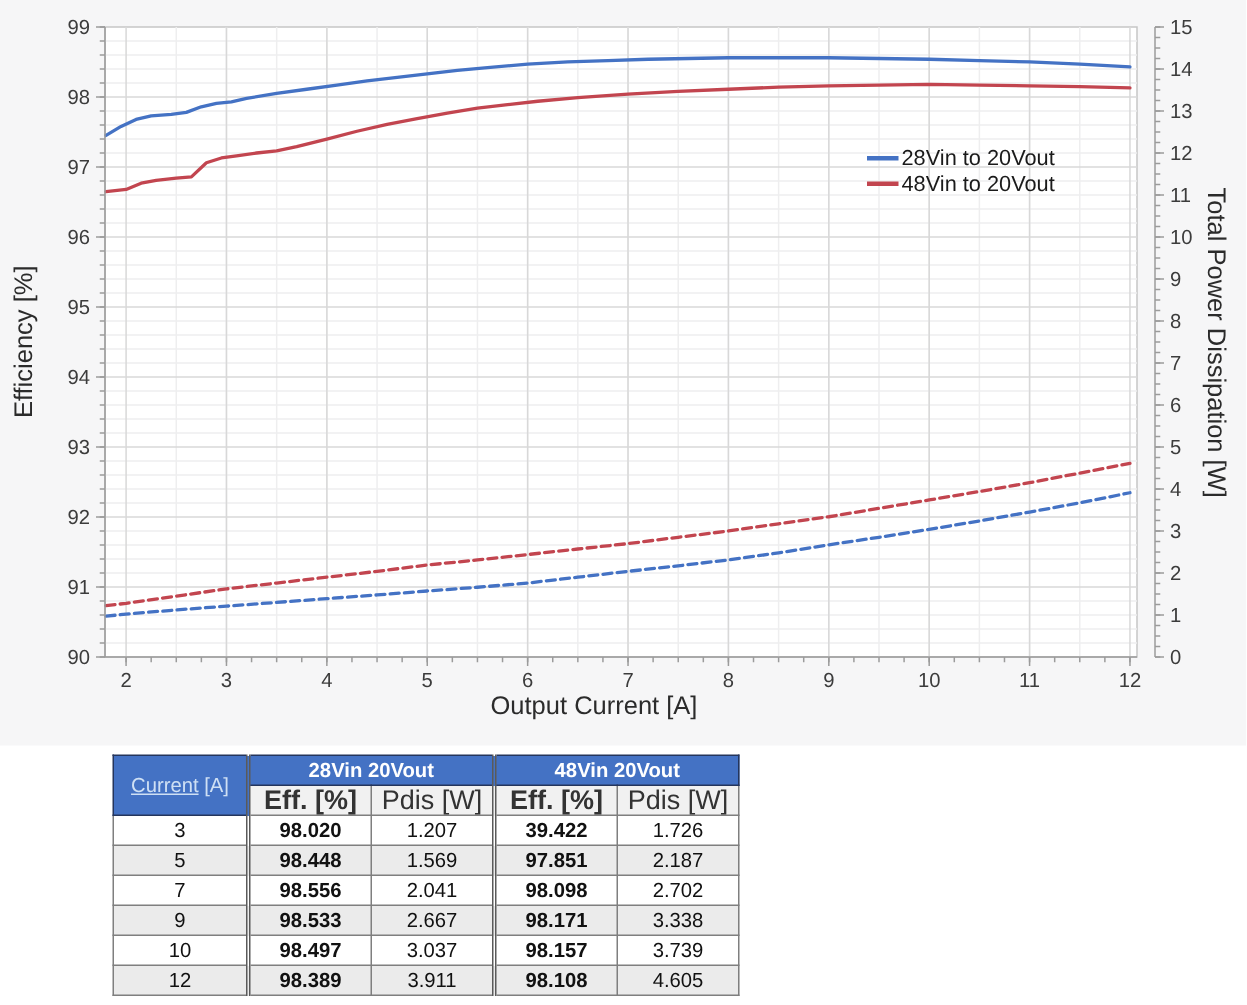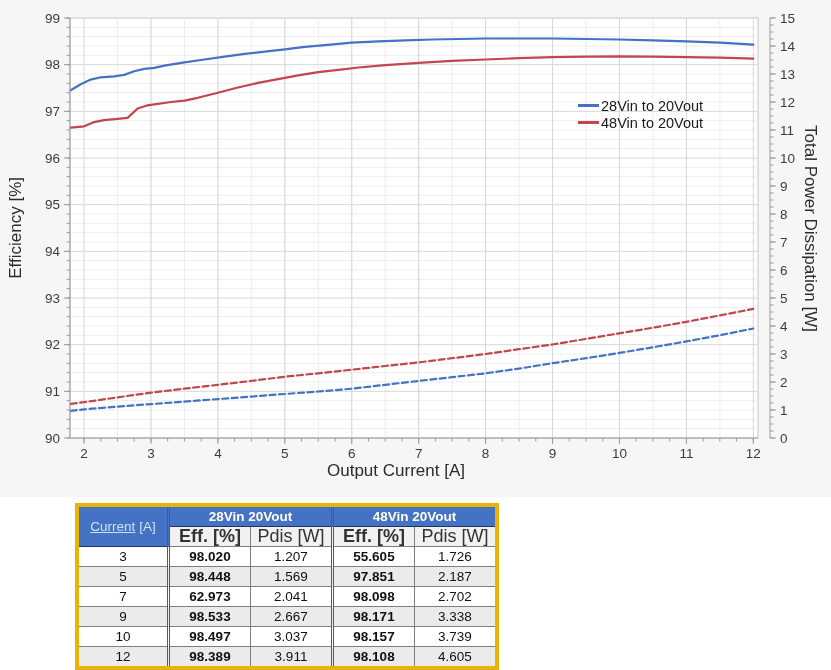--- a/index.html
+++ b/index.html
@@ -12,21 +12,21 @@
   #y-left-title span{writing-mode:vertical-rl;transform:rotate(180deg);white-space:nowrap;}
   #y-right-title{left:792px;top:18px;width:36px;height:420px;display:flex;align-items:center;justify-content:center;}
   #y-right-title span{writing-mode:vertical-rl;white-space:nowrap;}
   #x-title{left:52px;top:461px;width:688px;text-align:center;}
   #legend{position:absolute;left:578px;top:97px;}
   .legend-row{display:flex;align-items:center;height:17px;}
   .legend-swatch{width:21px;height:0;border-top-width:3px;border-top-style:solid;margin-right:2px;}
   .legend-label{font-size:14.5px;color:#1a1a1a;white-space:nowrap;}
 
   #data-table{position:absolute;left:75px;top:503px;border-collapse:collapse;
-              font-size:13.5px;color:#111;background:#ffffff;border:4px solid #eab308;}
+              font-size:13.5px;color:#111;background:#ffffff;border:1px solid #eab308;}
   #data-table th,#data-table td{padding:0 4px;text-align:center;height:19px;line-height:19px;font-weight:normal;}
   #data-table th.hdr{background:#4472c4;color:#ffffff;border:1.5px solid #24355c;font-size:13.5px;}
   #data-table th.current-hdr{color:#cfe0f4;width:80px;}
   .cur-word{text-decoration:underline;}
   #data-table th.sub{background:#f1f1f1;color:#333;border:1px solid #7f7f7f;border-top:1.5px solid #24355c;font-size:18px;width:72px;}
   #data-table td{border:1px solid #7f7f7f;}
   #data-table td.group-start,#data-table th.group-start{border-left:3px double #5a5a5a;font-weight:bold;}
   #data-table tr.alt td{background:#ebebeb;}
 </style>
 </head>
@@ -382,33 +382,33 @@
         <th class="sub">Pdis [W]</th>
         <th class="sub group-start">Eff. [%]</th>
         <th class="sub">Pdis [W]</th>
       </tr>
     </thead>
     <tbody id="table-body">
         <tr>
           <td>3</td>
           <td class="group-start">98.020</td>
           <td>1.207</td>
-          <td class="group-start">55.605</td>
+          <td class="group-start">39.422</td>
           <td>1.726</td>
         </tr>
         <tr class="alt">
           <td>5</td>
           <td class="group-start">98.448</td>
           <td>1.569</td>
           <td class="group-start">97.851</td>
           <td>2.187</td>
         </tr>
         <tr>
           <td>7</td>
-          <td class="group-start">62.973</td>
+          <td class="group-start">98.556</td>
           <td>2.041</td>
           <td class="group-start">98.098</td>
           <td>2.702</td>
         </tr>
         <tr class="alt">
           <td>9</td>
           <td class="group-start">98.533</td>
           <td>2.667</td>
           <td class="group-start">98.171</td>
           <td>3.338</td>

